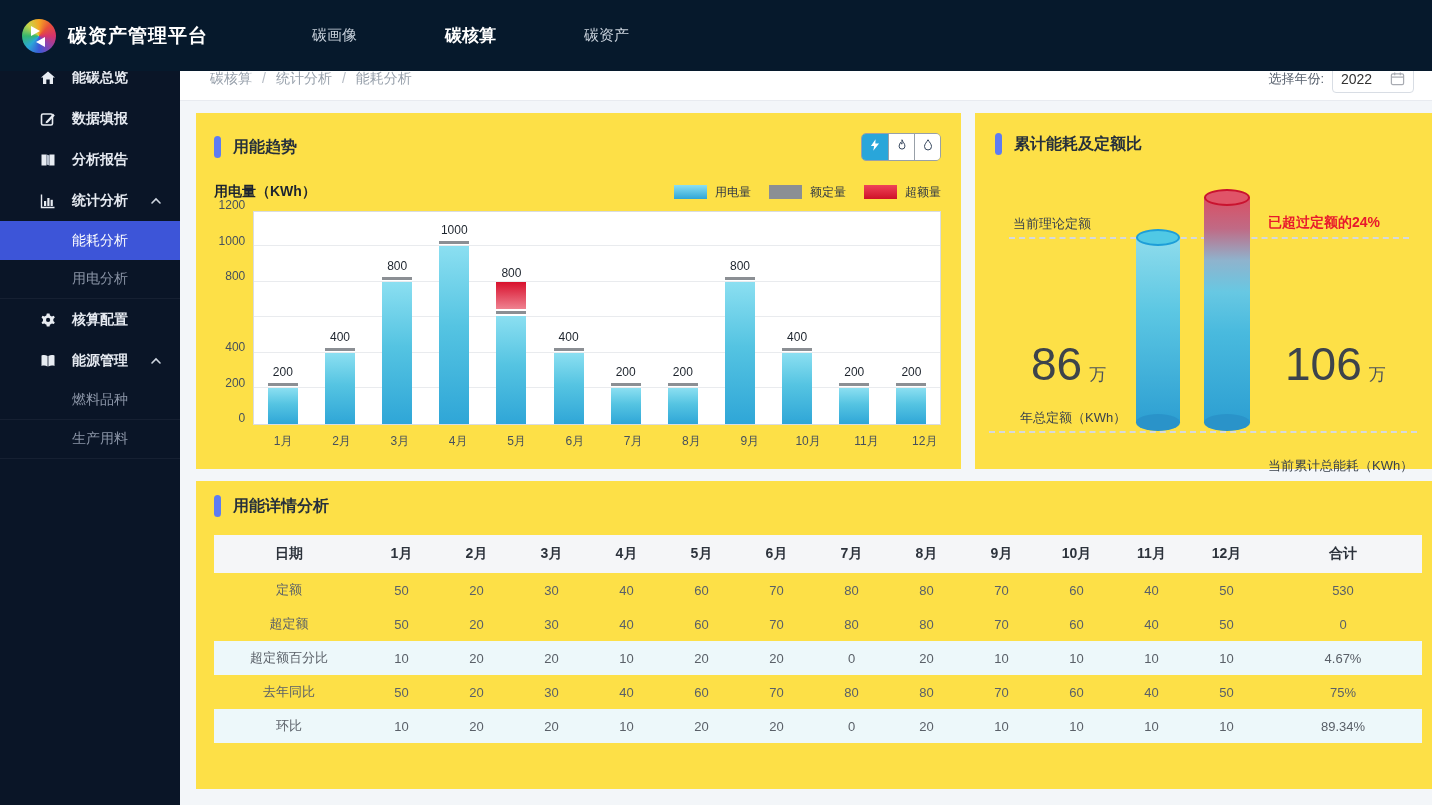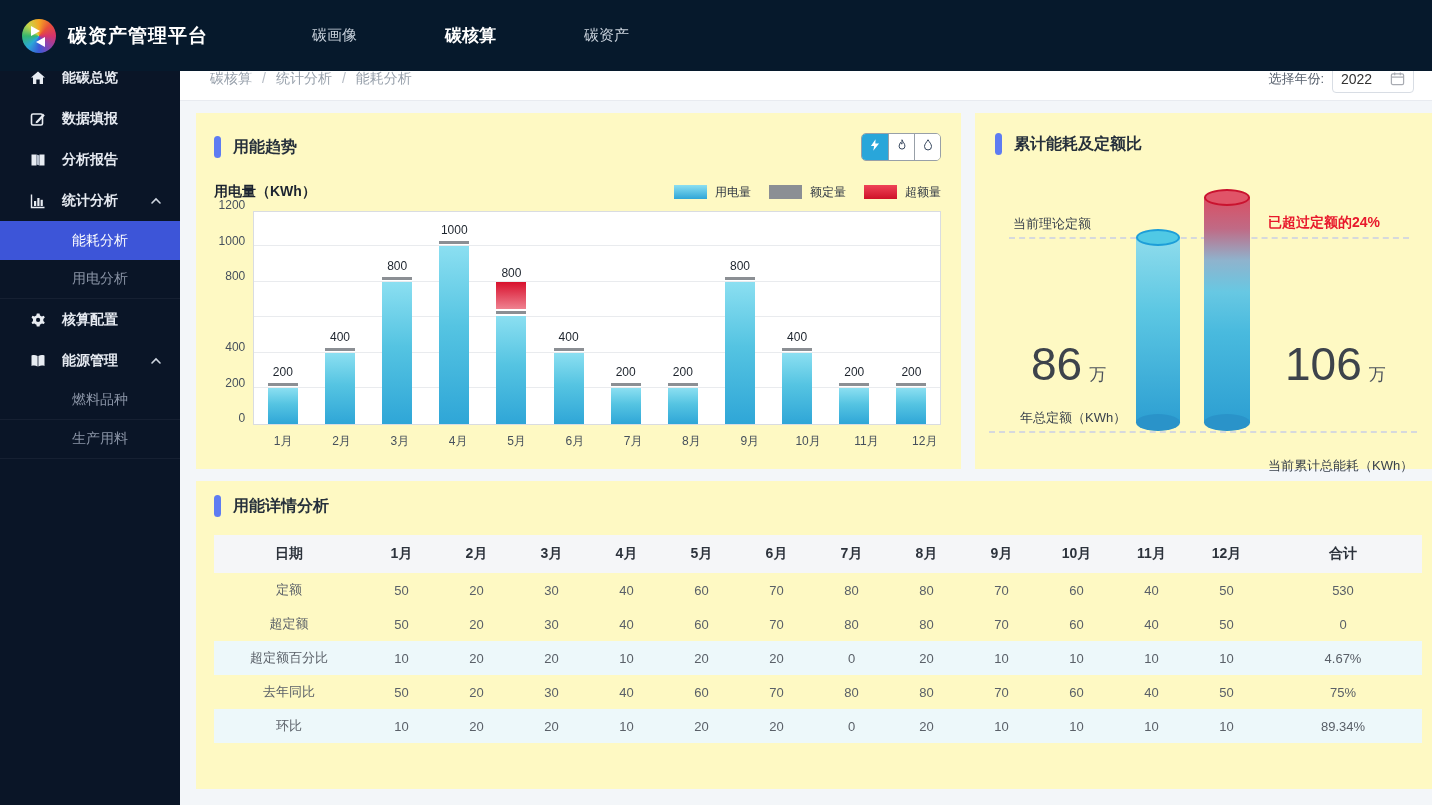--- a/index.html
+++ b/index.html
@@ -19,42 +19,42 @@
     border-width:5px 9px 5px 0; border-color:transparent #fff transparent transparent; }
   .brand-title { color:#ffffff; font-size:19px; font-weight:bold; letter-spacing:1px; white-space:nowrap; }
   .topnav { display:flex; align-items:center; gap:88px; margin-left:32px; }
   .topnav-item { color:#c9d2dc; font-size:15px; cursor:pointer; white-space:nowrap; }
   .topnav-item.active { color:#ffffff; font-weight:bold; font-size:17px; }
 
   
   .sidebar { position:absolute; top:57px; left:0; width:180px; height:748px;
     background:#0a1527; z-index:20; }
   .side-item { height:41px; display:flex; align-items:center; color:#e6eaf1;
-    font-size:14px; font-weight:bold; padding-left:30px; gap:16px; cursor:pointer; position:relative; }
+    font-size:14px; font-weight:bold; padding-left:40px; gap:16px; cursor:pointer; position:relative; }
   .side-item .sicon { width:16px; height:16px; display:inline-flex; flex:0 0 auto; }
   .side-item .chev { position:absolute; right:18px; top:14px; }
   .side-sub { height:39px; display:flex; align-items:center; color:#8b95a7; font-size:14px;
     padding-left:72px; cursor:pointer; border-bottom:1px solid rgba(255,255,255,0.05); }
   .side-sub.active { background:#3d55d8; color:#ffffff; border-bottom:none; }
 
   
   .content { position:absolute; left:180px; top:57px; width:1252px; height:748px; background:#f3f6f9; }
   .crumbbar { height:44px; background:#ffffff; border-bottom:1px solid #e8ebf0;
     display:flex; align-items:center; justify-content:space-between; padding:0 18px 0 30px; }
   .crumbs { display:flex; gap:10px; font-size:14px; color:#97a0ab; }
   .crumb { cursor:pointer; }
   .crumb-sep { color:#b6bcc5; }
   .yearpick { display:flex; align-items:center; gap:8px; font-size:13px; color:#5a6370; }
   .yearbox { width:82px; height:28px; border:1px solid #d8dde4; border-radius:4px; background:#fff;
     display:flex; align-items:center; justify-content:space-between; padding:0 8px; cursor:pointer; }
   .yearbox .yv { font-size:14px; color:#333; }
 
   .main { padding:12px 0 0 16px; }
   .row1 { display:flex; gap:14px; }
-  .card { background:#fef9c3; }
+  .card { background:#fde047; }
   .card-trend { width:765px; height:356px; padding:20px 20px 0 18px; }
   .card-sum { width:457px; height:356px; position:relative; padding:20px 0 0 20px; }
   .card-table { width:1236px; height:308px; margin-top:12px; padding:14px 16px 0 18px; }
 
   .sec-head { display:flex; align-items:center; gap:12px; }
   .sec-mark { width:7px; height:22px; border-radius:3.5px; background:#5e7cf2; }
   .sec-title { font-size:16px; font-weight:bold; color:#26303b; }
 
   
   .tog-group { display:flex; border:1px solid #98a0a8; border-radius:5px; overflow:hidden; margin-left:auto; }

